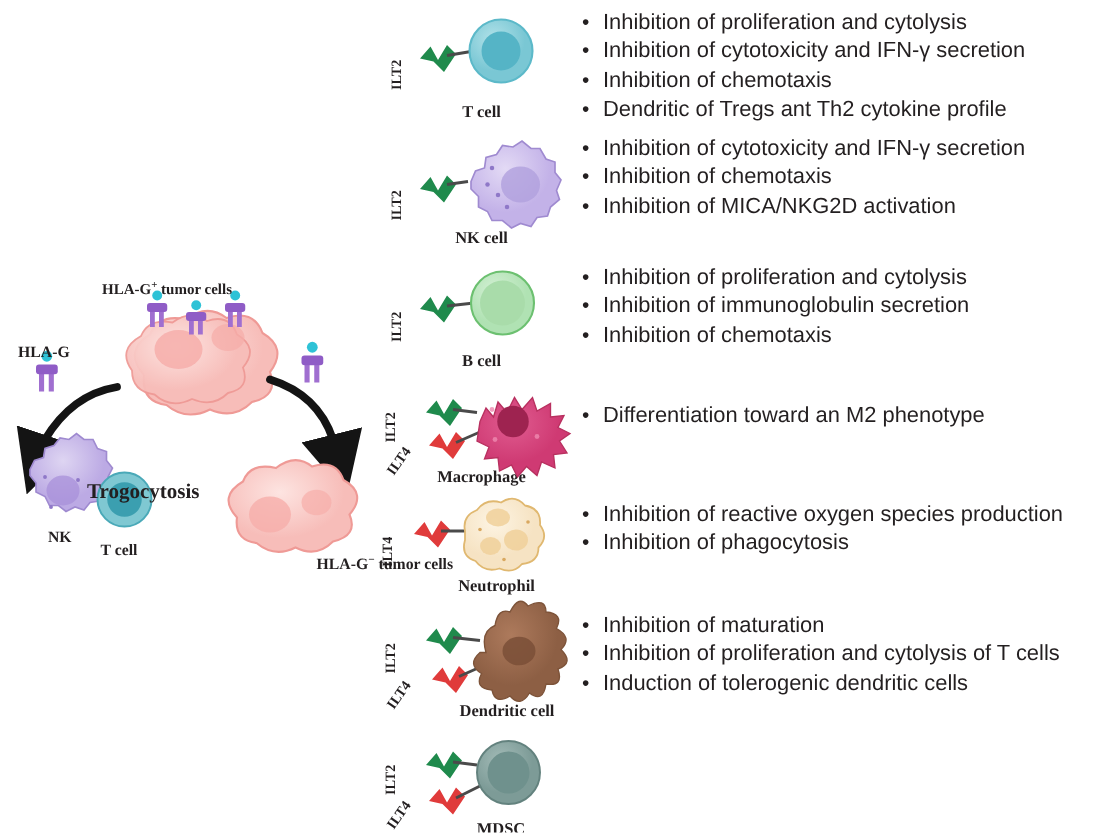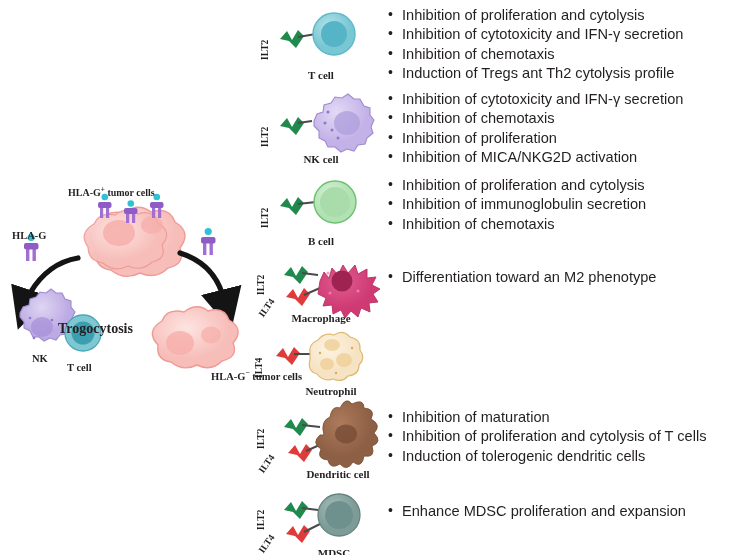--- a/index.html
+++ b/index.html
@@ -212,21 +212,21 @@
           <circle cx="72" cy="28" r="13" fill="#55b4c6"></circle>
         </svg>
         <div class="rtag v" style="left:8px;top:44px;">ILT2</div>
       </div>
       <div class="celllabel">T cell</div>
     </div>
     <ul class="bullets">
       <li>Inhibition of proliferation and cytolysis</li>
       <li>Inhibition of cytotoxicity and IFN-γ secretion</li>
       <li>Inhibition of chemotaxis</li>
-      <li>Induction of Tregs ant Th2 cytolysis profile</li>
+      <li>Dendritic of Tregs ant Th2 cytokine profile</li>
     </ul>
   </div>
 
   <div class="row" style="top:90px;">
     <div class="cellblock">
       <div class="cellart" style="height:62px;">
         <svg width="118" height="62" viewBox="0 0 118 62">
           <defs>
             <radialGradient id="nkG2" cx="38%" cy="32%">
               <stop offset="0%" stop-color="#e3daf5"></stop>
@@ -244,21 +244,20 @@
           <circle cx="63" cy="33" r="1.5" fill="#8f78c8"></circle>
           <circle cx="76" cy="48" r="1.5" fill="#8f78c8"></circle>
         </svg>
         <div class="rtag v" style="left:8px;top:47px;">ILT2</div>
       </div>
       <div class="celllabel">NK cell</div>
     </div>
     <ul class="bullets">
       <li>Inhibition of cytotoxicity and IFN-γ secretion</li>
       <li>Inhibition of chemotaxis</li>
-      <li>Inhibition of proliferation</li>
       <li>Inhibition of MICA/NKG2D activation</li>
     </ul>
   </div>
 
   <div class="row" style="top:176px;">
     <div class="cellblock">
       <div class="cellart" style="height:58px;">
         <svg width="118" height="58" viewBox="0 0 118 58">
           <defs>
             <radialGradient id="bcG" cx="38%" cy="32%">
@@ -340,20 +339,22 @@
           <ellipse cx="65" cy="36" rx="7" ry="6" fill="#f0d09a" opacity="0.85"></ellipse>
           <circle cx="58" cy="25" r="1.2" fill="#d9a860"></circle>
           <circle cx="90" cy="20" r="1.2" fill="#d9a860"></circle>
           <circle cx="74" cy="45" r="1.2" fill="#d9a860"></circle>
         </svg>
         <div class="rtag v" style="left:2px;top:40px;">ILT4</div>
       </div>
       <div class="celllabel" style="margin-left:20px;">Neutrophil</div>
     </div>
     <ul class="bullets" style="padding-top:6px;">
+      <li>Inhibition of reactive oxygen species production</li>
+      <li>Inhibition of phagocytosis</li>
     </ul>
   </div>
 
   <div class="row" style="top:405px;">
     <div class="cellblock">
       <div class="cellart" style="height:62px;">
         <svg width="118" height="62" viewBox="0 0 118 62">
           <defs>
             <radialGradient id="dcG" cx="40%" cy="34%">
               <stop offset="0%" stop-color="#ad7a5c"></stop>
@@ -404,18 +405,15 @@
             <line x1="42" y1="42" x2="58" y2="34" stroke="#4a4a4a" stroke-width="2"></line>
           </g>
           <circle cx="77" cy="25" r="21" fill="url(#mdG)" stroke="#63827e" stroke-width="1.3"></circle>
           <circle cx="77" cy="25" r="14" fill="#6f918d"></circle>
         </svg>
         <div class="rtag v" style="left:4px;top:30px;">ILT2</div>
         <div class="rtag d" style="left:3px;top:55px;">ILT4</div>
       </div>
       <div class="celllabel" style="margin-left:26px;">MDSC</div>
     </div>
-    <ul class="bullets" style="padding-top:12px;">
-      <li>Enhance MDSC proliferation and expansion</li>
-    </ul>
   </div>
 
 </div>
 
 </body></html>

